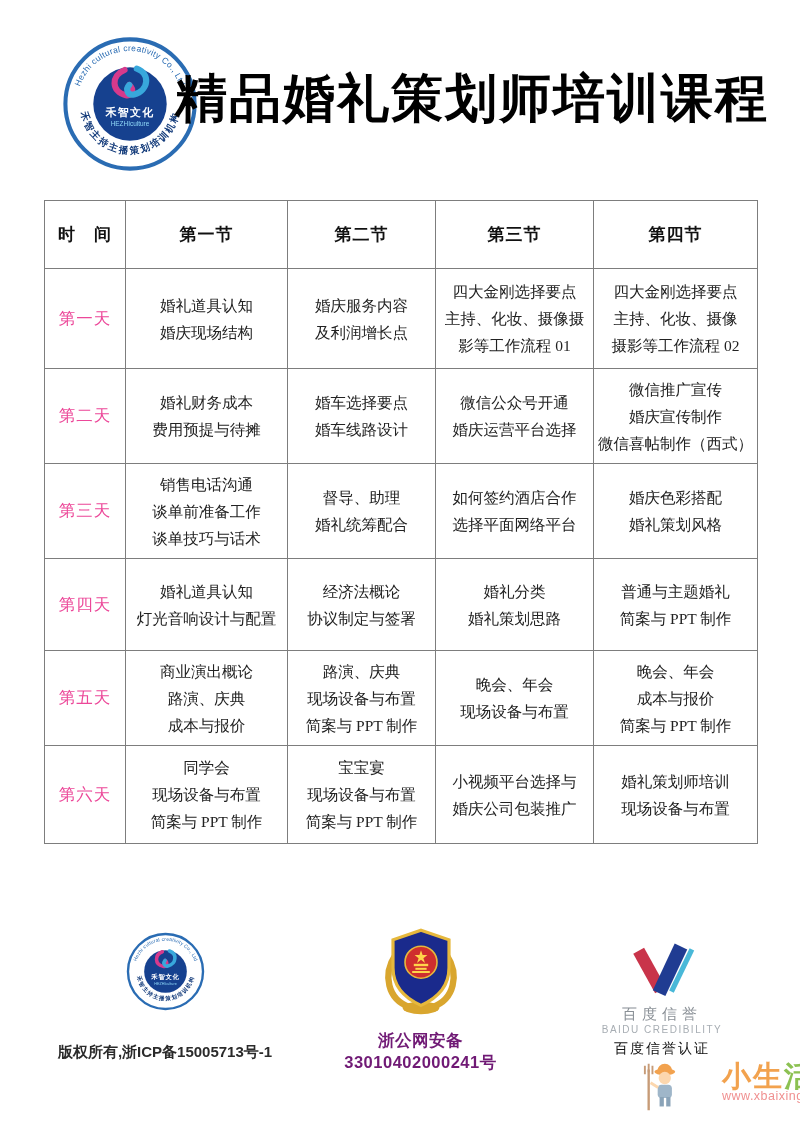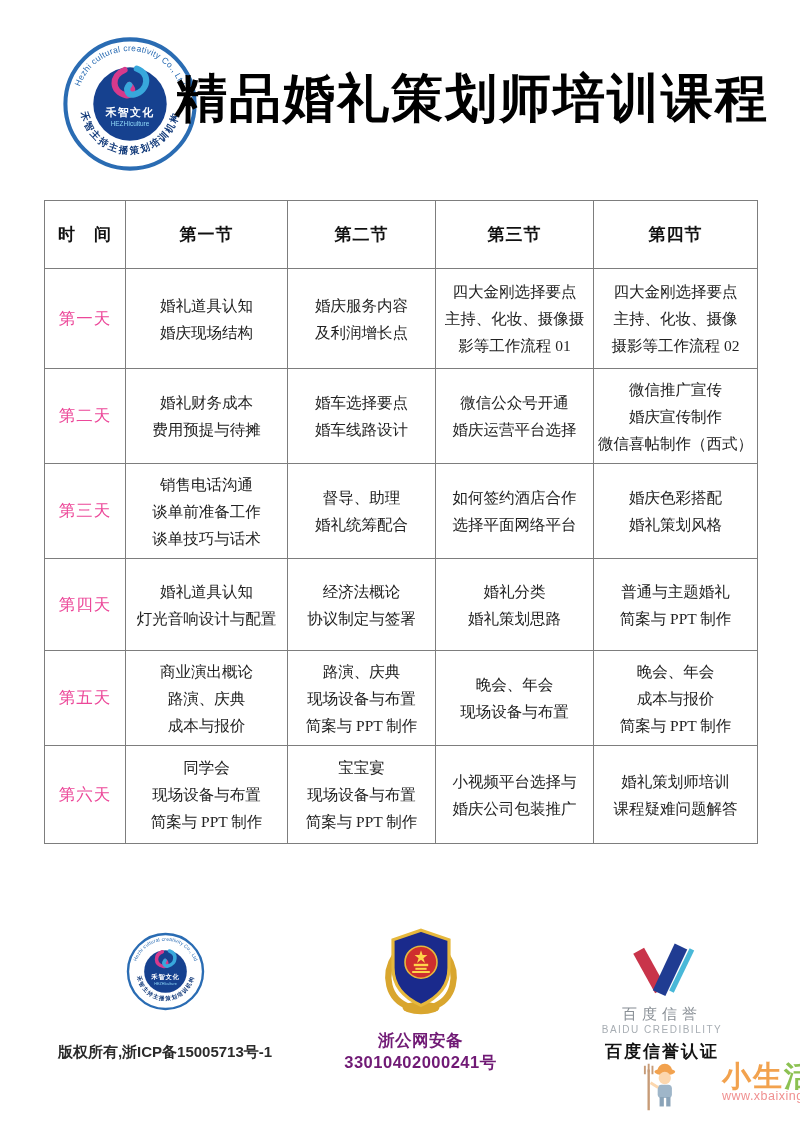--- a/index.html
+++ b/index.html
@@ -36,21 +36,21 @@
   .footer { position:absolute; left:0; top:920px; width:800px; height:150px;
             font-family:"Liberation Sans","DejaVu Sans",sans-serif; }
   .footer-col { position:absolute; text-align:center; }
   .footer-left   { left:55px;  width:220px; top:12px; }
   .footer-center { left:318px; width:205px; top:6px; }
   .footer-right  { left:572px; width:180px; top:22px; }
   .copyright-text { margin-top:28px; font-size:15px; color:#2b2b2b;font-weight:bold; }
   .police-text { margin-top:10px; font-size:16.5px; font-weight:bold; color:#701a75; letter-spacing:0.5px; }
   .baidu-cn   { margin-top:2px; font-size:15px; color:#8a9096; letter-spacing:5px; }
   .baidu-en   { font-size:10px; color:#a7adb3; letter-spacing:1.5px; }
-  .baidu-cert { margin-top:5px; font-size:17px; font-weight:bold; color:#111; letter-spacing:2px; }
+  .baidu-cert { margin-top:5px; font-size:14px; font-weight:normal; color:#111; letter-spacing:2px; }
 
   
   .watermark { position:absolute; right:8px; top:1060px; width:150px; height:62px;
                display:flex; align-items:flex-start;
                font-family:"Liberation Sans","DejaVu Sans",sans-serif;gap:40px; }
   .wm-text { margin-left:2px; }
   .wm-name { font-size:29px; font-weight:bold; line-height:32px; letter-spacing:2px; }
   .wm-name .ch-orange { color:#f2a24e; }
   .wm-name .ch-green  { color:#8cc152; }
   .wm-url { font-size:12.5px; color:#f09090; margin-top:-3px; letter-spacing:0.5px;text-align:center; }
@@ -167,21 +167,21 @@
         <td class="day-cell">第六天</td>
         <td class="course-cell">同学会
 现场设备与布置
 简案与 PPT 制作</td>
         <td class="course-cell">宝宝宴
 现场设备与布置
 简案与 PPT 制作</td>
         <td class="course-cell">小视频平台选择与
 婚庆公司包装推广</td>
         <td class="course-cell">婚礼策划师培训
-课程疑难问题解答</td>
+现场设备与布置</td>
       </tr>
     </tbody>
   </table>
 
   <div class="footer">
 
     <div class="footer-col footer-left">
       <span>
         <svg viewBox="0 0 200 200" width="79" height="79" xmlns="http://www.w3.org/2000/svg">
           <defs>

